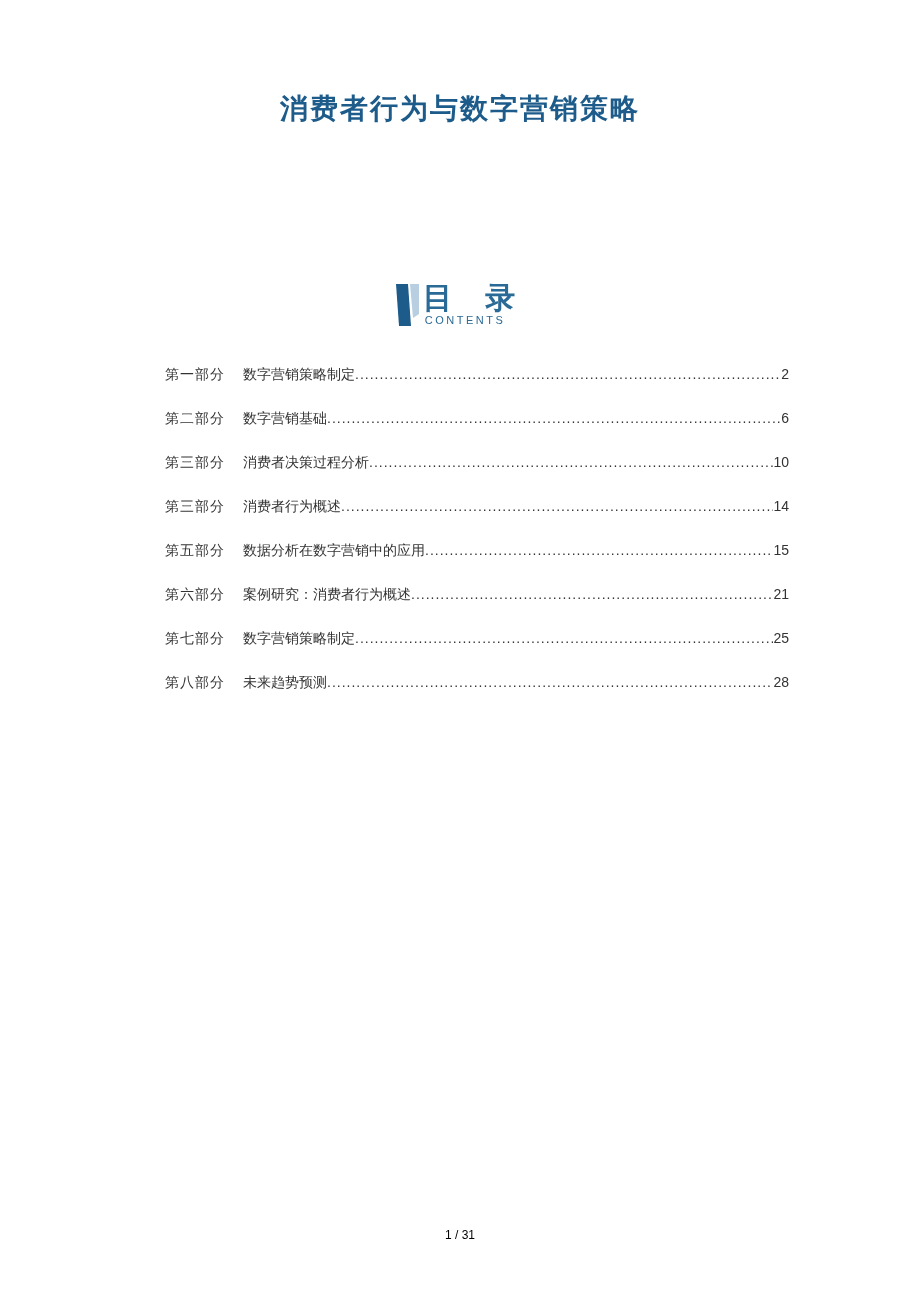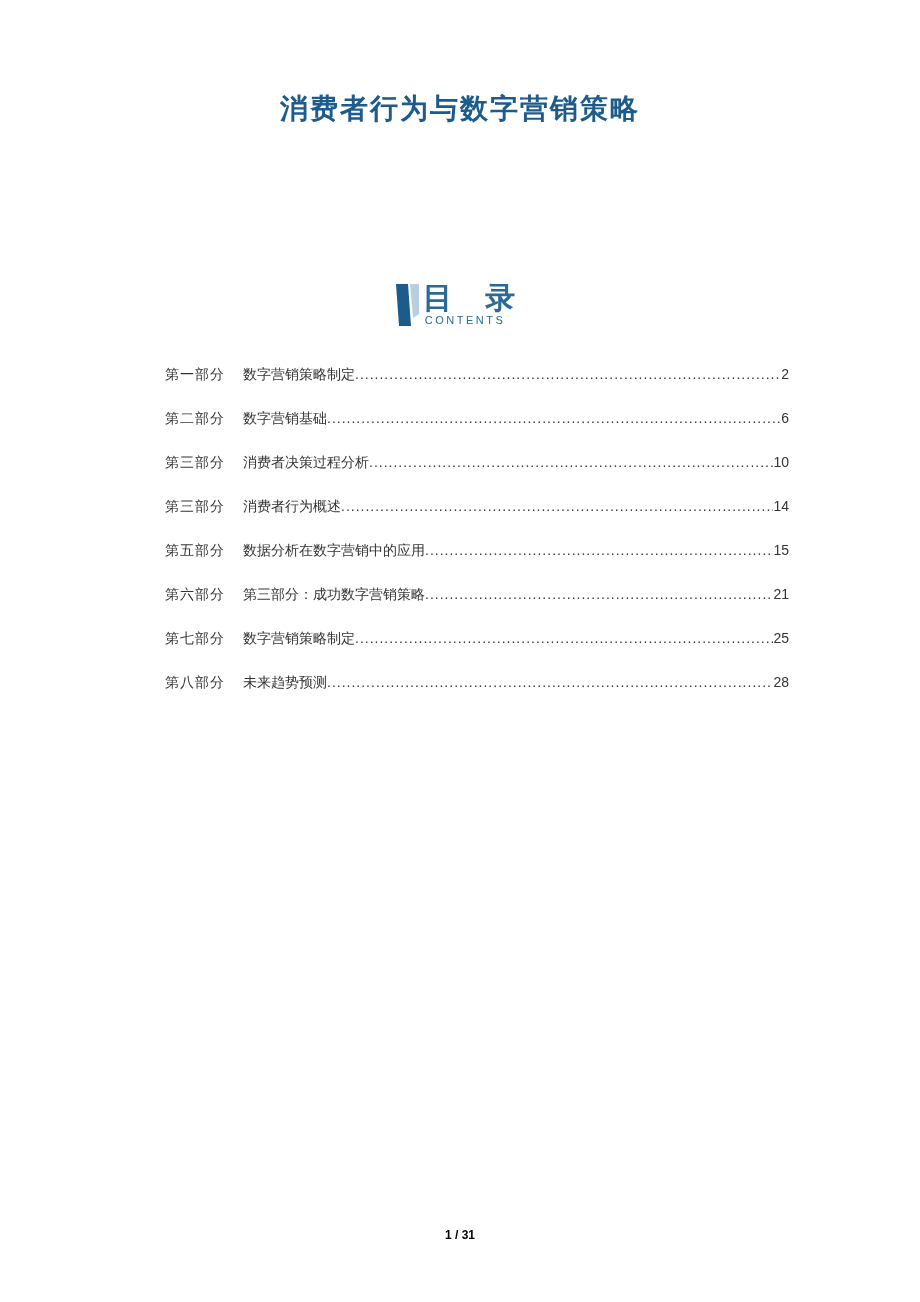--- a/index.html
+++ b/index.html
@@ -88,21 +88,21 @@
     .toc-page {
       flex-shrink: 0;
     }
     .footer {
       position: absolute;
       bottom: 60px;
       left: 0;
       right: 0;
       text-align: center;
       font-size: 12px;
-      font-weight: bold;
+      font-weight: normal;
       color: #000000;
     }
   </style>
 </head>
 <body>
 
 <div class="page">
 
   <h1 class="title">消费者行为与数字营销策略</h1>
 
@@ -149,21 +149,21 @@
     <div class="toc-item">
       <span class="toc-part">第五部分</span>
       <span class="toc-gap"></span>
       <span class="toc-text">数据分析在数字营销中的应用</span>
       <span class="toc-dots">...........................................................................................................................</span>
       <span class="toc-page">15</span>
     </div>
     <div class="toc-item">
       <span class="toc-part">第六部分</span>
       <span class="toc-gap"></span>
-      <span class="toc-text">第三部分：成功数字营销策略</span>
+      <span class="toc-text">案例研究：消费者行为概述</span>
       <span class="toc-dots">...........................................................................................................................</span>
       <span class="toc-page">21</span>
     </div>
     <div class="toc-item">
       <span class="toc-part">第七部分</span>
       <span class="toc-gap"></span>
       <span class="toc-text">数字营销策略制定</span>
       <span class="toc-dots">...........................................................................................................................</span>
       <span class="toc-page">25</span>
     </div>

